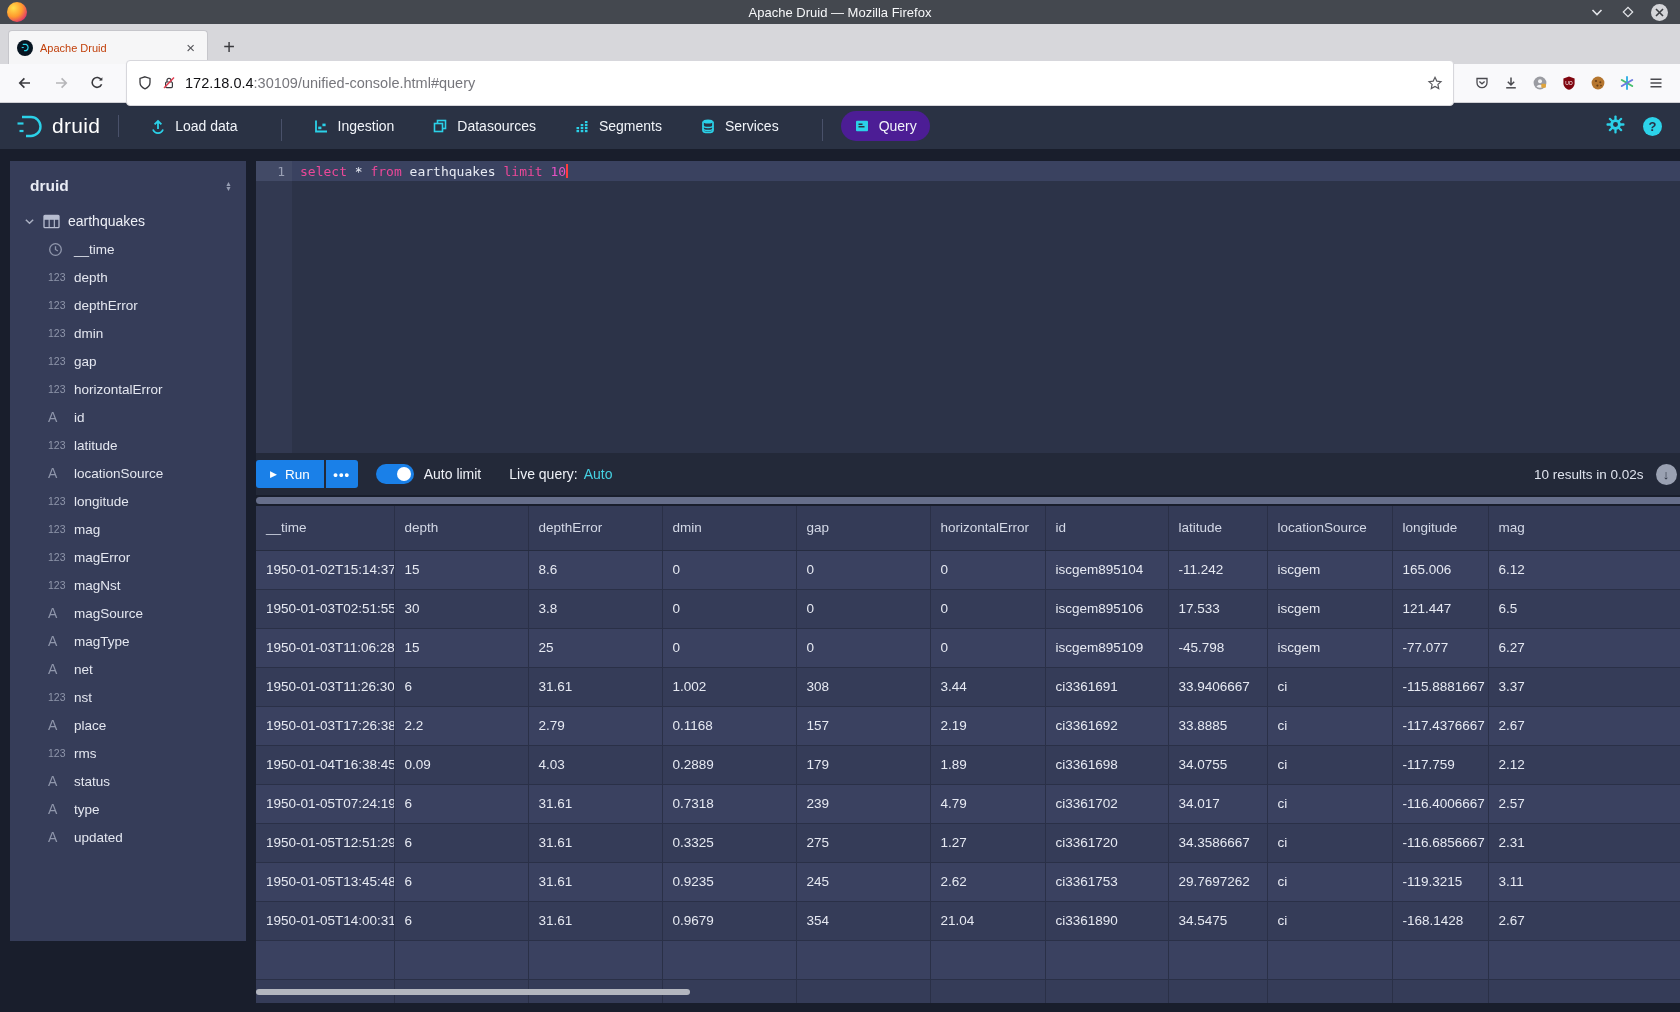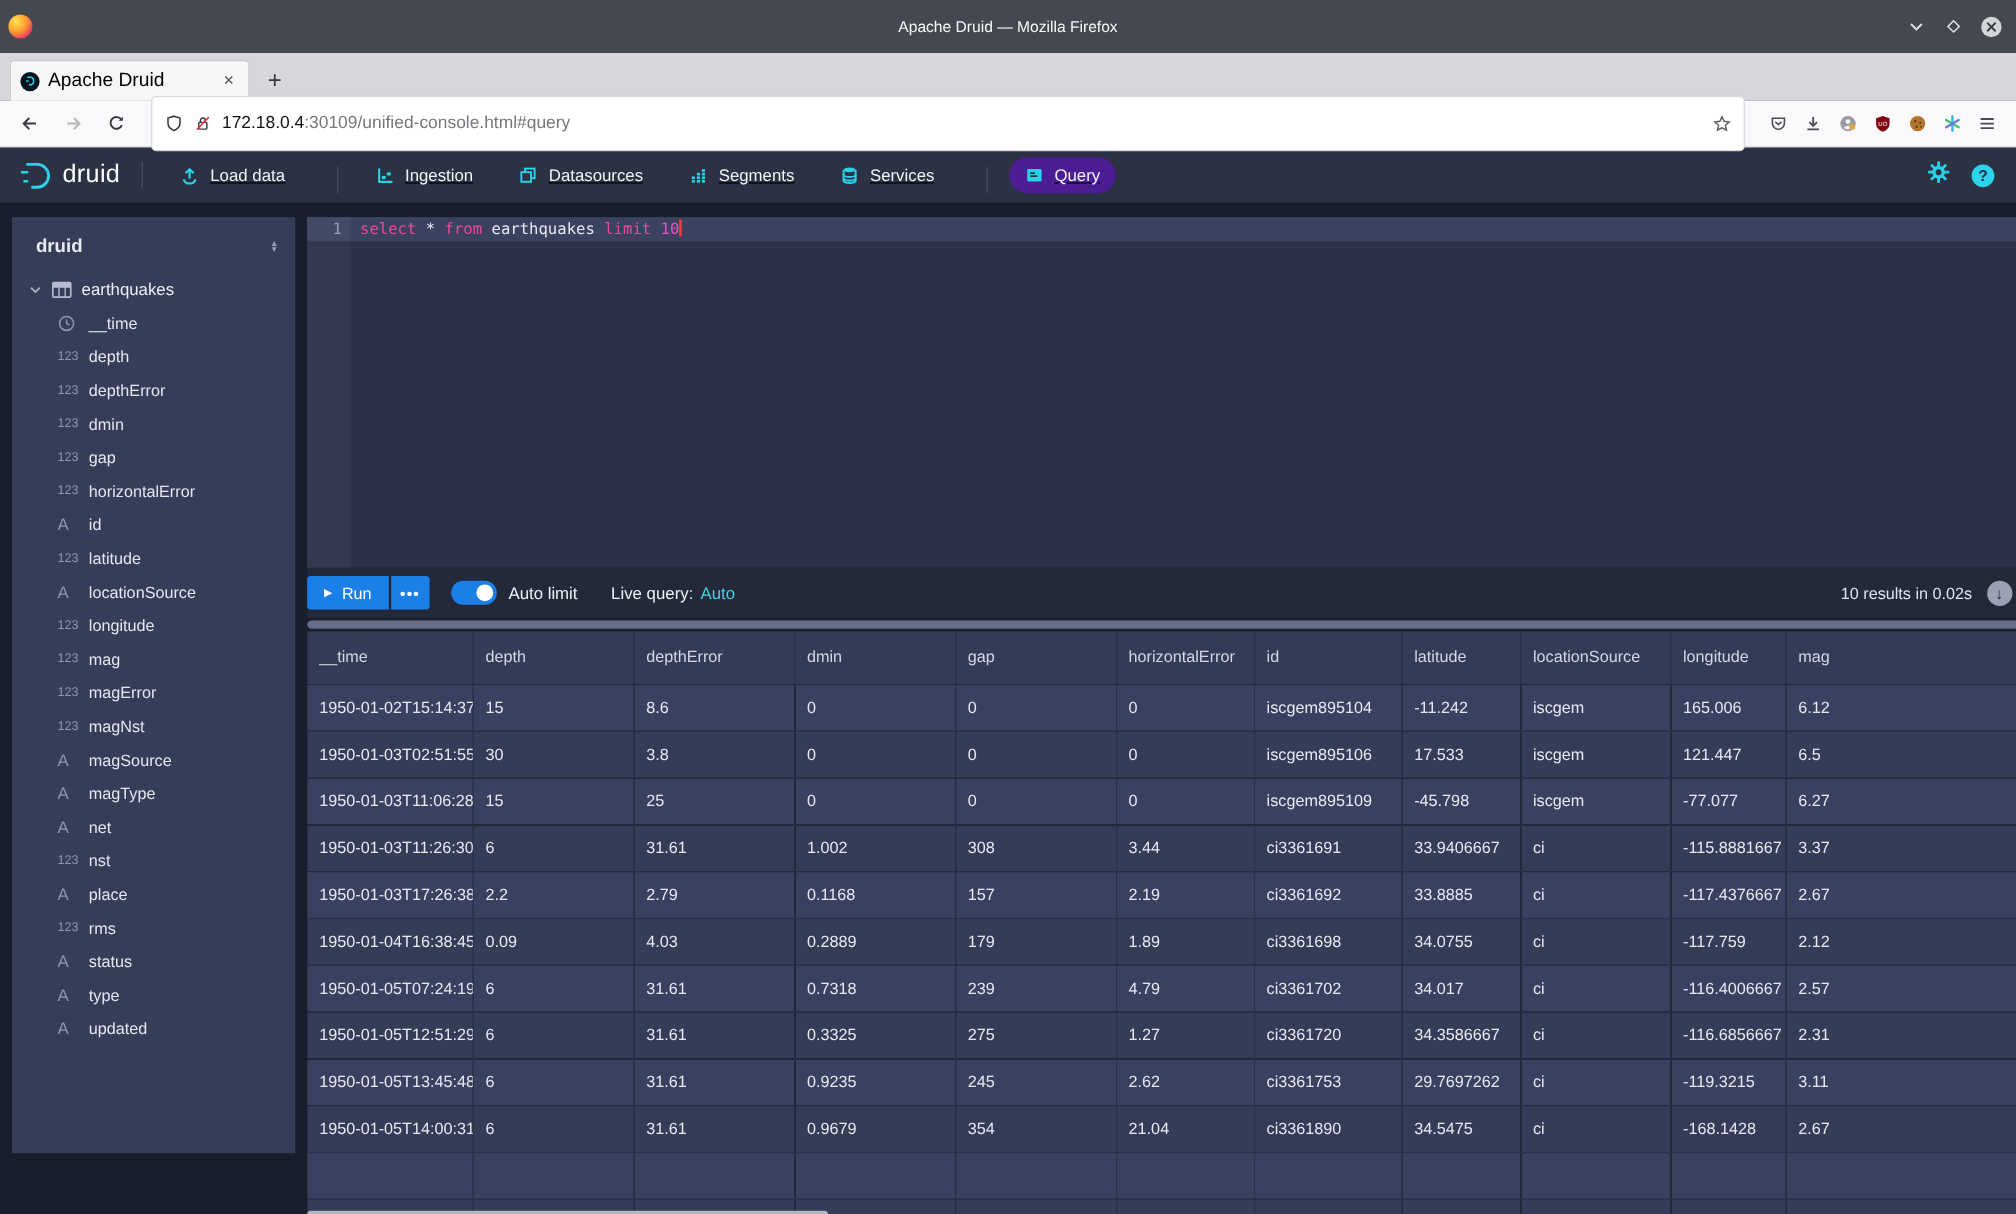--- a/index.html
+++ b/index.html
@@ -1,32 +1,32 @@
 <!DOCTYPE html>
 <html><head>
 <meta charset="utf-8">
 <style>
   * { margin:0; padding:0; box-sizing:border-box; }
   html,body { width:1680px; height:1012px; overflow:hidden; background:#191e2c;
               font-family:"Liberation Sans", sans-serif; }
 
   
-  .titlebar { height:44px; background:#44484f; display:flex; align-items:center; position:relative; }
+  .titlebar { height:24px; background:#44484f; display:flex; align-items:center; position:relative; }
   .ff-logo { width:20px; height:20px; border-radius:50%; margin-left:7px;
              background:radial-gradient(circle at 32% 30%, #ffe14d, #ff9a2e 45%, #e3366b 78%, #b5007f); }
   .win-title { position:absolute; left:0; right:0; text-align:center; color:#f7f8fa; font-size:13px; }
   .win-controls { margin-left:auto; display:flex; align-items:center; gap:16px; padding-right:12px; z-index:2; }
   .win-controls svg { display:block; }
   .win-close { width:17px; height:17px; border-radius:50%; background:#d4d5d9; display:flex; align-items:center; justify-content:center; }
 
   .tabbar { height:40px; background:#d7d7db; display:flex; align-items:flex-end; padding-left:8px; }
   .tab { width:200px; height:34px; background:#f6f6f7; border:1px solid #c6c6cb; border-bottom:none;
          border-radius:4px 4px 0 0; display:flex; align-items:center; padding:0 8px; gap:7px; }
   .favicon { width:16px; height:16px; border-radius:50%; background:#071521; display:flex; align-items:center; justify-content:center; flex:none; }
-  .tab-title { font-size:16px; color:#000000; flex:1; white-space:nowrap; overflow:hidden; }
+  .tab-title { font-size:11px; color:#c2410c; flex:1; white-space:nowrap; overflow:hidden; }
   .tab-close { color:#55555a; font-size:15px; line-height:1; padding:2px 4px; }
   .newtab { width:30px; height:30px; margin:0 0 2px 6px; font-size:20px; color:#3a3a3e; background:none; border:none; display:flex; align-items:center; justify-content:center; }
 
   .toolbar { height:39px; background:#f9f9fb; border-bottom:1px solid #d0d0d5; display:flex; align-items:center; padding:0 10px; gap:6px; }
   .nav-btn { width:30px; height:30px; display:flex; align-items:center; justify-content:center; background:none; border:none; }
   .urlbar { flex:1; height:46px; margin:0 8px; background:#fff; border:1px solid #d7d7dc; border-radius:4px;
             box-shadow:0 1px 2px rgba(0,0,0,.06); display:flex; align-items:center; padding:0 10px; gap:8px; }
   .url-text { font-size:14.5px; flex:1; white-space:nowrap; overflow:hidden; }
   .url-host { color:#111114; }
   .url-rest { color:#76767c; }
@@ -232,21 +232,21 @@
 <div class="dnavbar">
   <div class="brand">
     <svg width="30" height="30" viewBox="0 0 30 30">
       <path d="M8 6h9a9.5 9.5 0 0 1 0 19H12" stroke="#2bd1e8" stroke-width="2.4" fill="none"></path>
       <path d="M3.5 12.5h6" stroke="#2bd1e8" stroke-width="2.2"></path>
       <path d="M5.5 20h4" stroke="#2bd1e8" stroke-width="2.2"></path>
     </svg>
     <span class="brand-text">druid</span>
   </div>
   <div class="nav-sep"></div>
-  <div id="dnav-items" style="display:flex; align-items:flex-end;text-decoration:underline;">
+  <div id="dnav-items" style="display:flex; align-items:flex-end;">
       <div class="dnav-item">
         <span>
           <svg class="icon16" viewBox="0 0 16 16">
             <path d="M8 11V3.2M4.6 6.4L8 3l3.4 3.4" stroke="#2bd1e8" stroke-width="1.8" fill="none"></path>
             <path d="M3 11.5a5.3 5.3 0 0 0 10 0" stroke="#2bd1e8" stroke-width="1.8" fill="none"></path>
           </svg>
         </span>
         <span>Load data</span>
       </div>
       <div class="nav-sep"></div>

